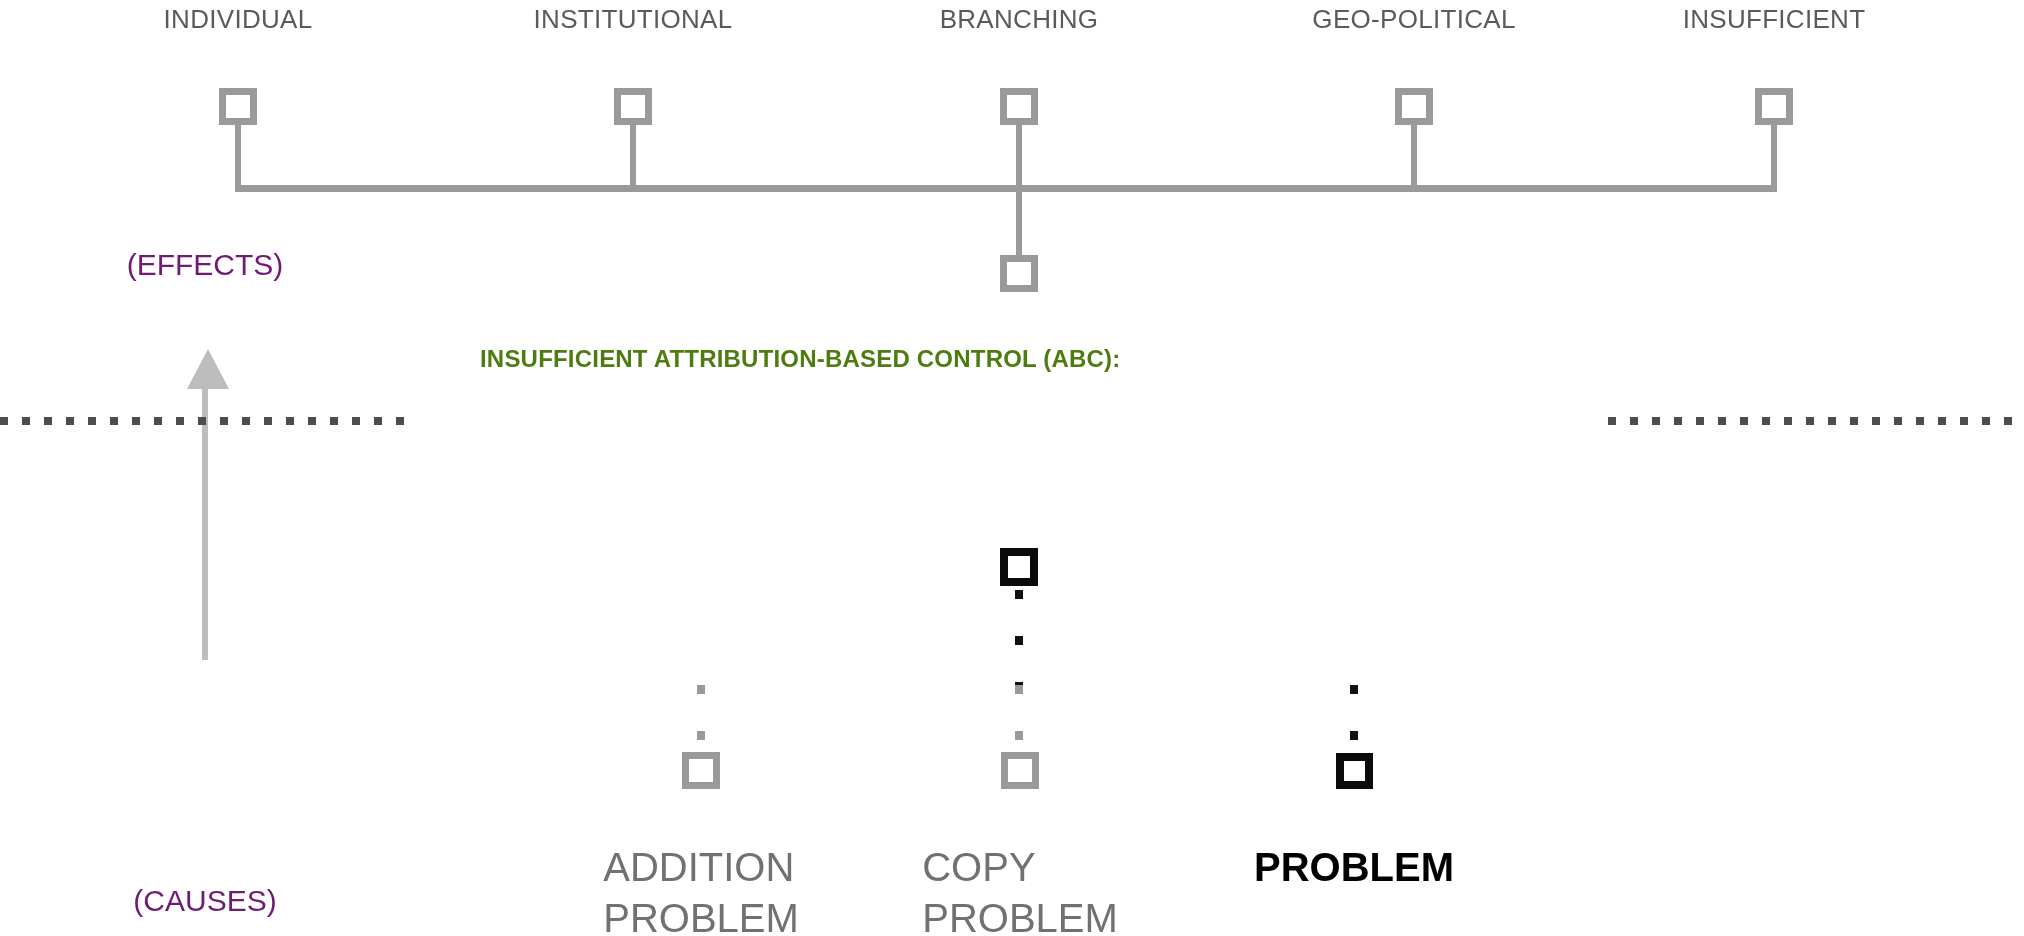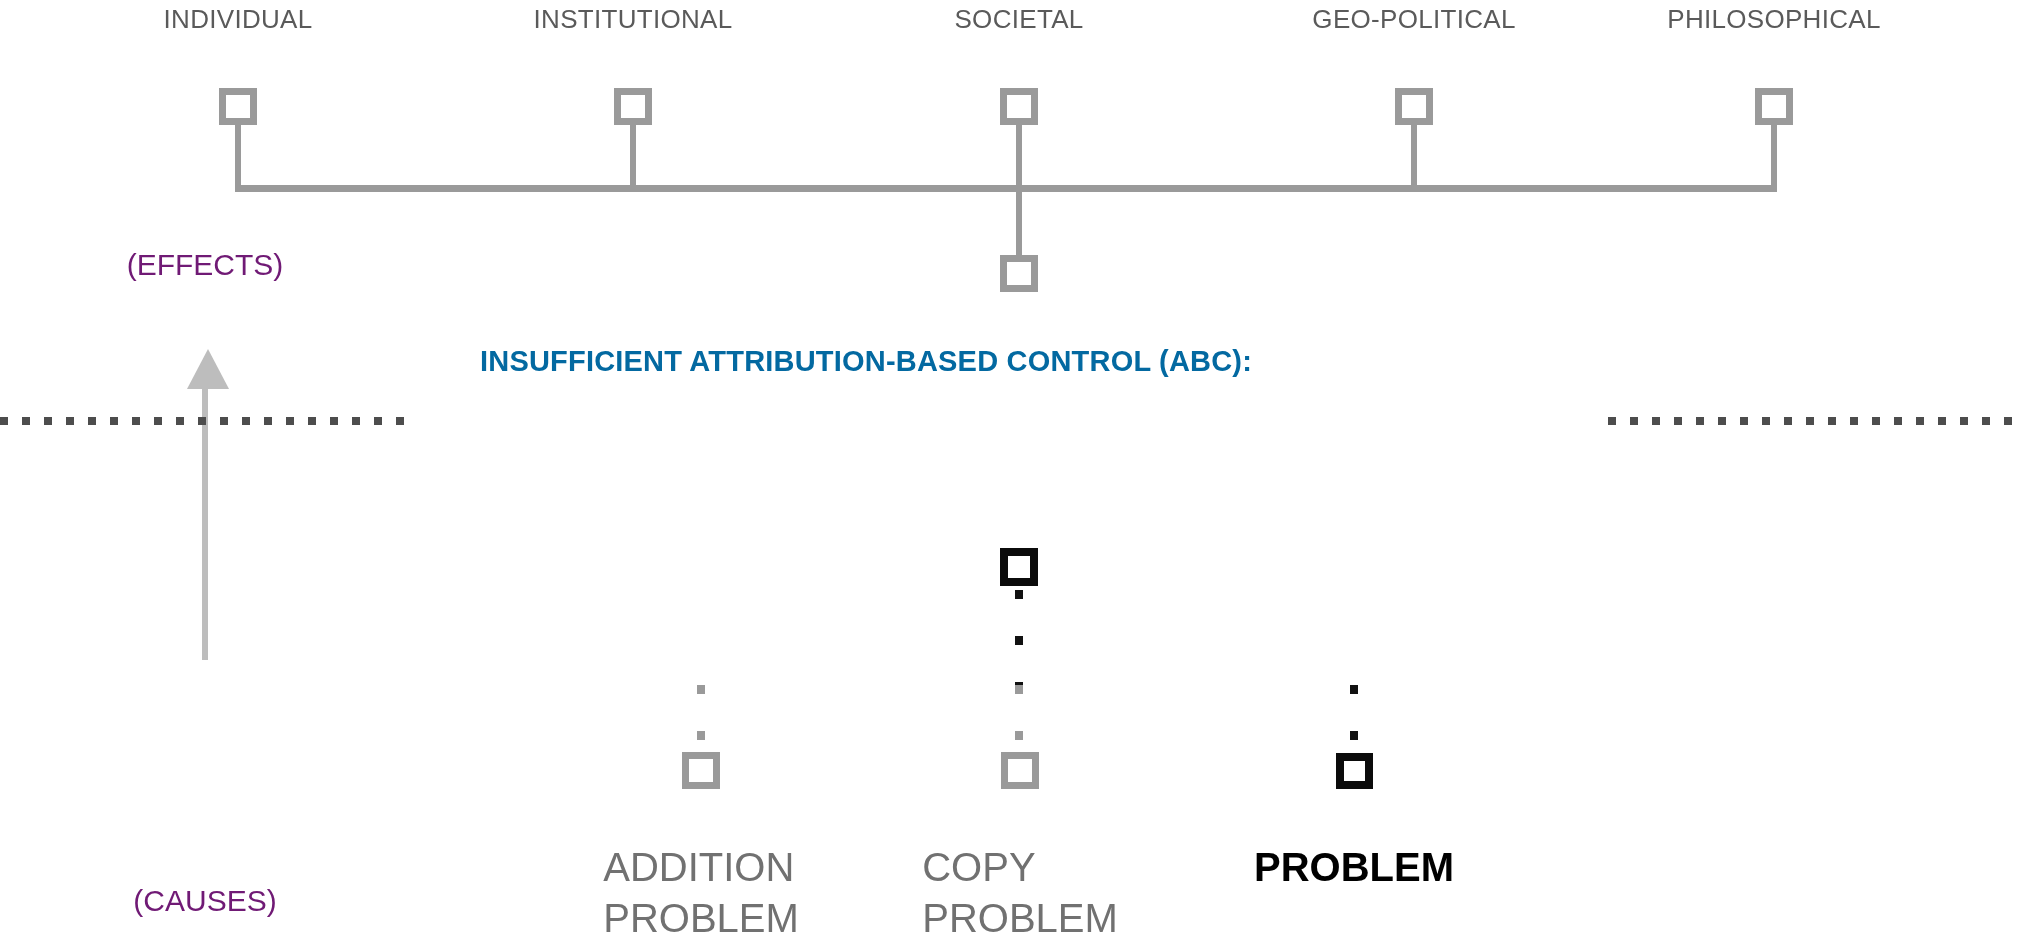--- a/index.html
+++ b/index.html
@@ -85,23 +85,23 @@
     position: absolute;
     transform: translateX(-50%);
     font-size: 30px;
     color: #701a75;
     white-space: nowrap;
   }
 
   
   .abc-title {
     position: absolute;
-    font-size: 29px;
+    font-size: 24px;
     font-weight: bold;
-    color: #0369a1;
+    color: #4d7c0f;
     white-space: nowrap;
     letter-spacing: 0.2px;
   }
   .abc-bullet {
     position: absolute;
     font-size: 25px;
     color: #555555;
     white-space: nowrap;
     letter-spacing: 0.1px;
   }
@@ -118,23 +118,23 @@
   .prob-caption.grey  { color: #717171; }
   .prob-caption.black { color: #000000; font-weight: bold; }
 </style>
 </head>
 <body>
 
 <div id="canvas">
 
   <div class="toplabel" style="left:238px;">INDIVIDUAL</div>
   <div class="toplabel" style="left:633px;">INSTITUTIONAL</div>
-  <div class="toplabel" style="left:1019px;">SOCIETAL</div>
+  <div class="toplabel" style="left:1019px;">BRANCHING</div>
   <div class="toplabel" style="left:1414px;">GEO-POLITICAL</div>
-  <div class="toplabel" style="left:1774px;">PHILOSOPHICAL</div>
+  <div class="toplabel" style="left:1774px;">INSUFFICIENT</div>
 
   <div class="vline" style="left:235px;  top:118px; width:6px;  height:72px;"></div>
   <div class="vline" style="left:630px;  top:118px; width:6px;  height:72px;"></div>
   <div class="vline" style="left:1016px; top:118px; width:6px;  height:142px;"></div>
   <div class="vline" style="left:1411px; top:118px; width:6px;  height:72px;"></div>
   <div class="vline" style="left:1771px; top:118px; width:6px;  height:72px;"></div>
 
   <div class="hline" style="left:235px; top:185px; width:1542px; height:7px;"></div>
 
   <div class="node grey" style="left:219px;  top:88px;  width:38px; height:37px;"></div>

